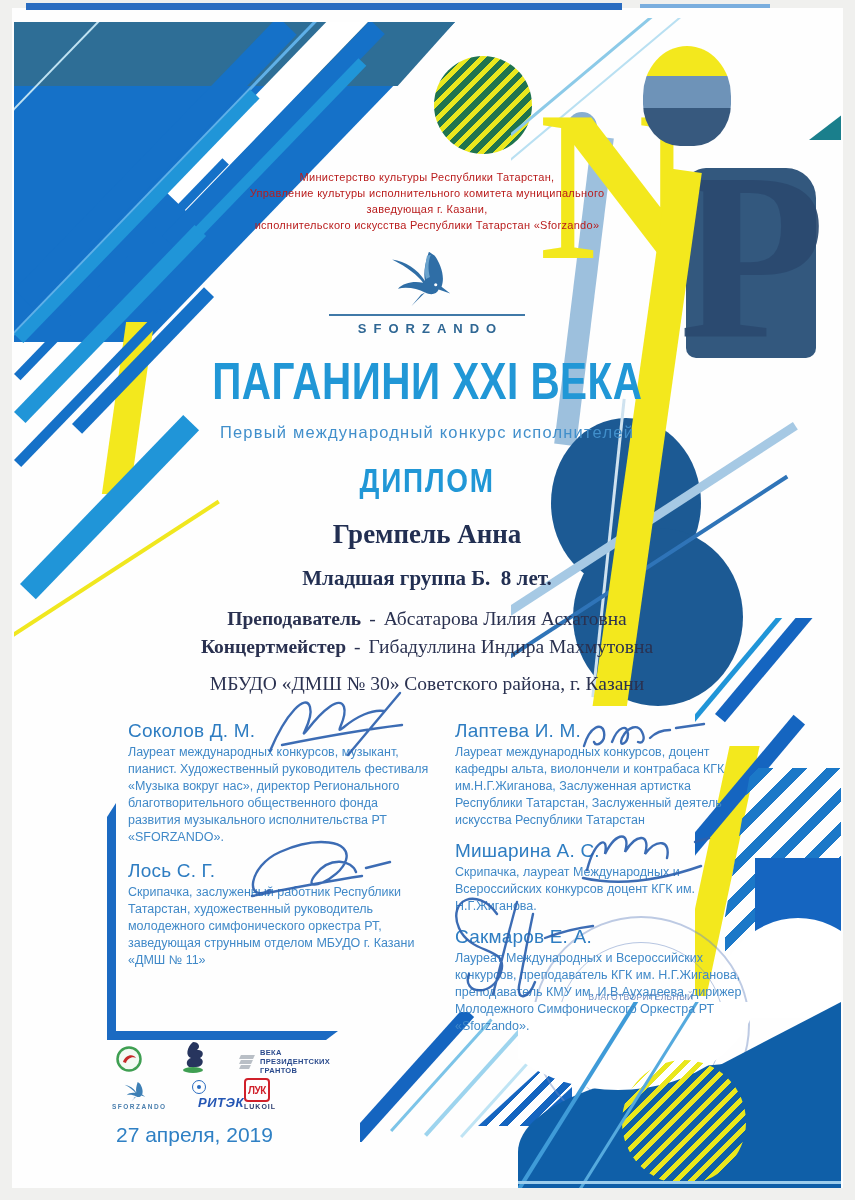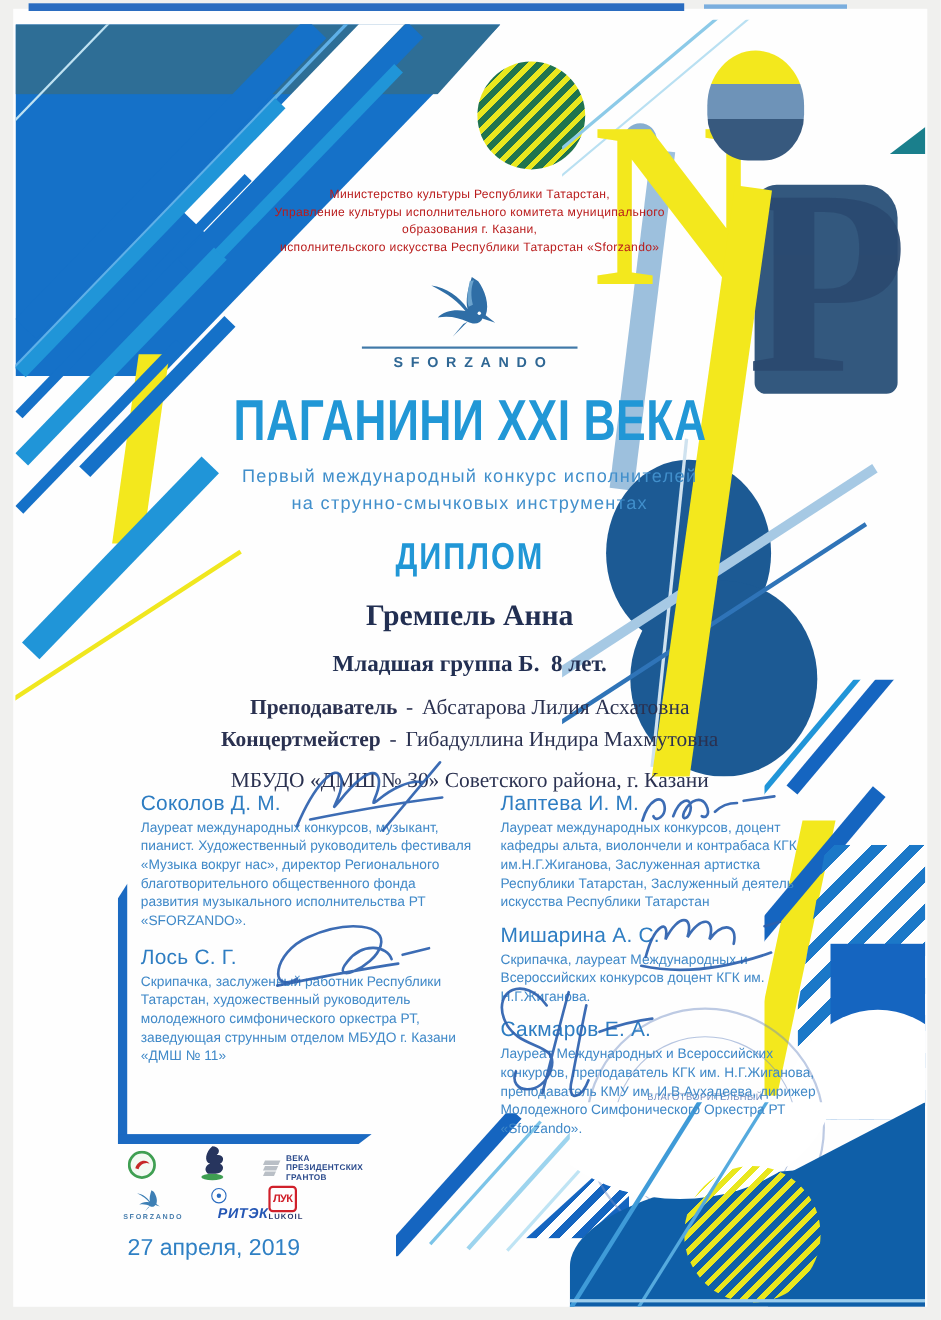--- a/index.html
+++ b/index.html
@@ -157,42 +157,41 @@
     <div class="abs" style="left:0;top:179px;width:323px;height:3px;background:#9ccdec;"></div>
   </div>
 
   <div class="bracket-v"></div>
   <div class="bracket-h"></div>
 
   <div class="content">
     <div class="org">
       <div class="org-line">Министерство культуры Республики Татарстан,</div>
       <div class="org-line">Управление культуры исполнительного комитета муниципального</div>
-      <div class="org-line">образования г. Казани,</div>
+      <div class="org-line">заведующая г. Казани,</div>
       <div class="org-line">исполнительского искусства Республики Татарстан «Sforzando»</div>
     </div>
 
     <div class="logo-wrap">
       <svg width="84" height="62" viewBox="0 0 84 64">
         <path fill="#2f6ea6" d="M44 6 C40 18 38 28 40 36 C32 24 20 16 6 14 C22 22 32 30 38 38 C28 36 18 38 12 44 C22 42 32 44 40 48 C46 51 52 50 54 45 L66 49 L57 42 C61 32 56 18 50 10 Z"></path>
         <path fill="#6ba3cd" d="M42 10 C40 20 39 28 41 34 L45 32 C43 24 43 16 46 9 Z"></path>
         <path fill="#2f6ea6" d="M40 48 L26 62 L36 50 Z"></path>
         <circle cx="51" cy="40" r="1.6" fill="#fff"></circle>
       </svg>
       <div class="divider"></div>
       <div class="sf-label">SFORZANDO</div>
     </div>
 
     <div class="title">
       <span class="title-inner">ПАГАНИНИ XXI ВЕКА</span>
     </div>
 
     <div class="subtitle">
       <div>Первый международный конкурс исполнителей</div>
-      <div>на струнно-смычковых инструментах</div>
     </div>
 
     <div class="diploma">
       <span class="diploma-inner">ДИПЛОМ</span>
     </div>
 
     <div class="recipient serif">Гремпель Анна</div>
     <div class="category serif">Младшая группа Б.&nbsp; 8 лет.</div>
 
     <div class="t-block serif">

